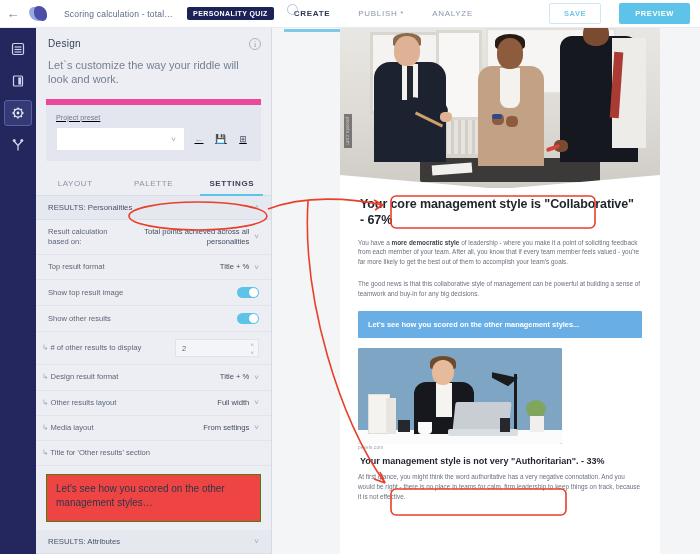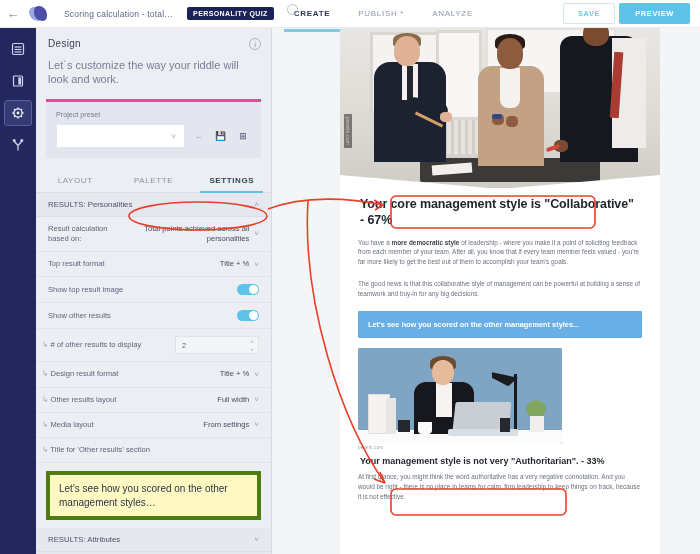--- a/index.html
+++ b/index.html
@@ -48,21 +48,21 @@
   .nav-tab.active { color: #2b3655; font-weight: bold; }
   .nav-tab.active::after {
     content: ""; position: absolute; left: 4px; right: 4px; bottom: 0;
     height: 3px; background: #7ecbe8;
   }
   .nav-tab .circ {
     position: absolute; left: 7px; top: 8px;
     width: 11px; height: 11px; border: 1px solid #b9c1d2; border-radius: 50%;
   }
   .topbar-right {
-    margin-left: auto; display: flex; align-items: center; gap: 4px; padding-right: 10px;
+    margin-left: auto; display: flex; align-items: center; gap: 18px; padding-right: 10px;
   }
   .btn-save {
     font-size: 7.5px; letter-spacing: .6px; color: #6fc9e8; font-weight: bold;
     border: 1px solid #cfe7f2; background: #ffffff;
     padding: 5px 14px; border-radius: 2px; cursor: pointer;
   }
   .btn-preview {
     font-size: 7.5px; letter-spacing: .6px; color: #ffffff; font-weight: bold;
     background: #5ec3e8; border: none;
     padding: 6px 16px; border-radius: 2px; cursor: pointer;
@@ -94,21 +94,21 @@
     position: absolute; right: 10px; top: 10px;
     width: 12px; height: 12px; border: 1px solid #aab2c2; border-radius: 50%;
     color: #8f97a9; font-size: 8px; line-height: 11px; text-align: center;
     font-family: "Liberation Serif", serif; cursor: pointer;
   }
   .panel-sub {
     padding: 9px 12px 10px 12px; font-size: 11px; color: #767f93; line-height: 1.3;
   }
   .preset-box {
     margin: 2px 10px 0 10px; background: #e3e6ee;
-    border-top: 3px solid #ec4899; padding: 8px 10px 10px 10px;
+    border-top: 6px solid #ec4899; padding: 8px 10px 10px 10px; text-decoration: underline;
   }
   .preset-label { font-size: 7.2px; color: #707a8f; margin-bottom: 5px; }
   .preset-row { display: flex; align-items: center; gap: 6px; }
   .preset-select {
     flex: 1; height: 24px; background: #ffffff; border: 1px solid #e1e4ec;
     position: relative; cursor: pointer;
   }
   .preset-select .chev {
     position: absolute; right: 8px; top: 7px; color: #9aa3b5; font-size: 8px;
   }
@@ -166,21 +166,21 @@
     width: 84px; height: 18px; background: #f3f5f8; border: 1px solid #dfe3ea;
     position: relative; font-size: 7.5px; color: #5c6579;
     display: flex; align-items: center; padding-left: 6px; cursor: text;
   }
   .stepper {
     position: absolute; right: 4px; top: 1px; display: flex;
     flex-direction: column; color: #9aa3b5; font-size: 6px; line-height: 8px;
   }
   .textarea-wrap { padding: 8px 10px 8px 10px; background: #eceef3; }
   .textarea-box {
-    background: #fef9c3; border: 4px solid #4d7c0f; min-height: 48px;
+    background: #ef4444; border: 1px solid #4d7c0f; min-height: 48px;
     padding: 7px 9px; font-size: 10px; color: #2f3648; line-height: 1.35;
     cursor: text;
   }
 
   
   .preview-outer {
     position: absolute; left: 272px; top: 28px; width: 428px; height: 526px;
     background: #f4f5f7; overflow: hidden; z-index: 1;
   }
   .preview-card {

